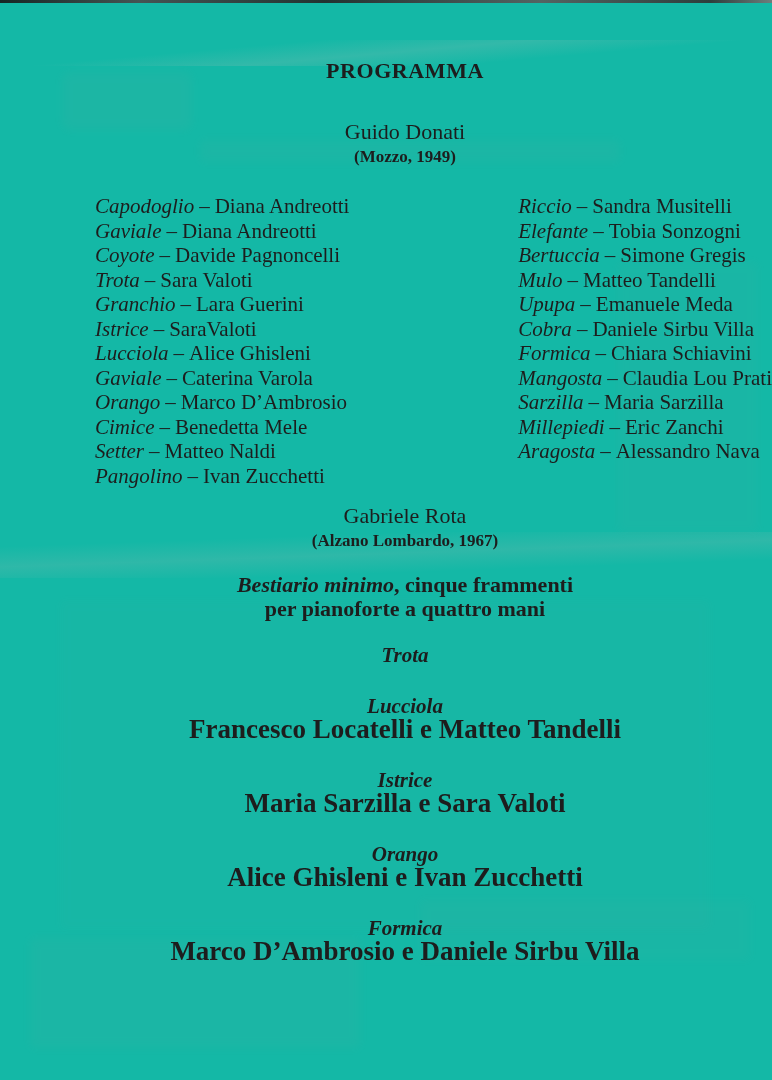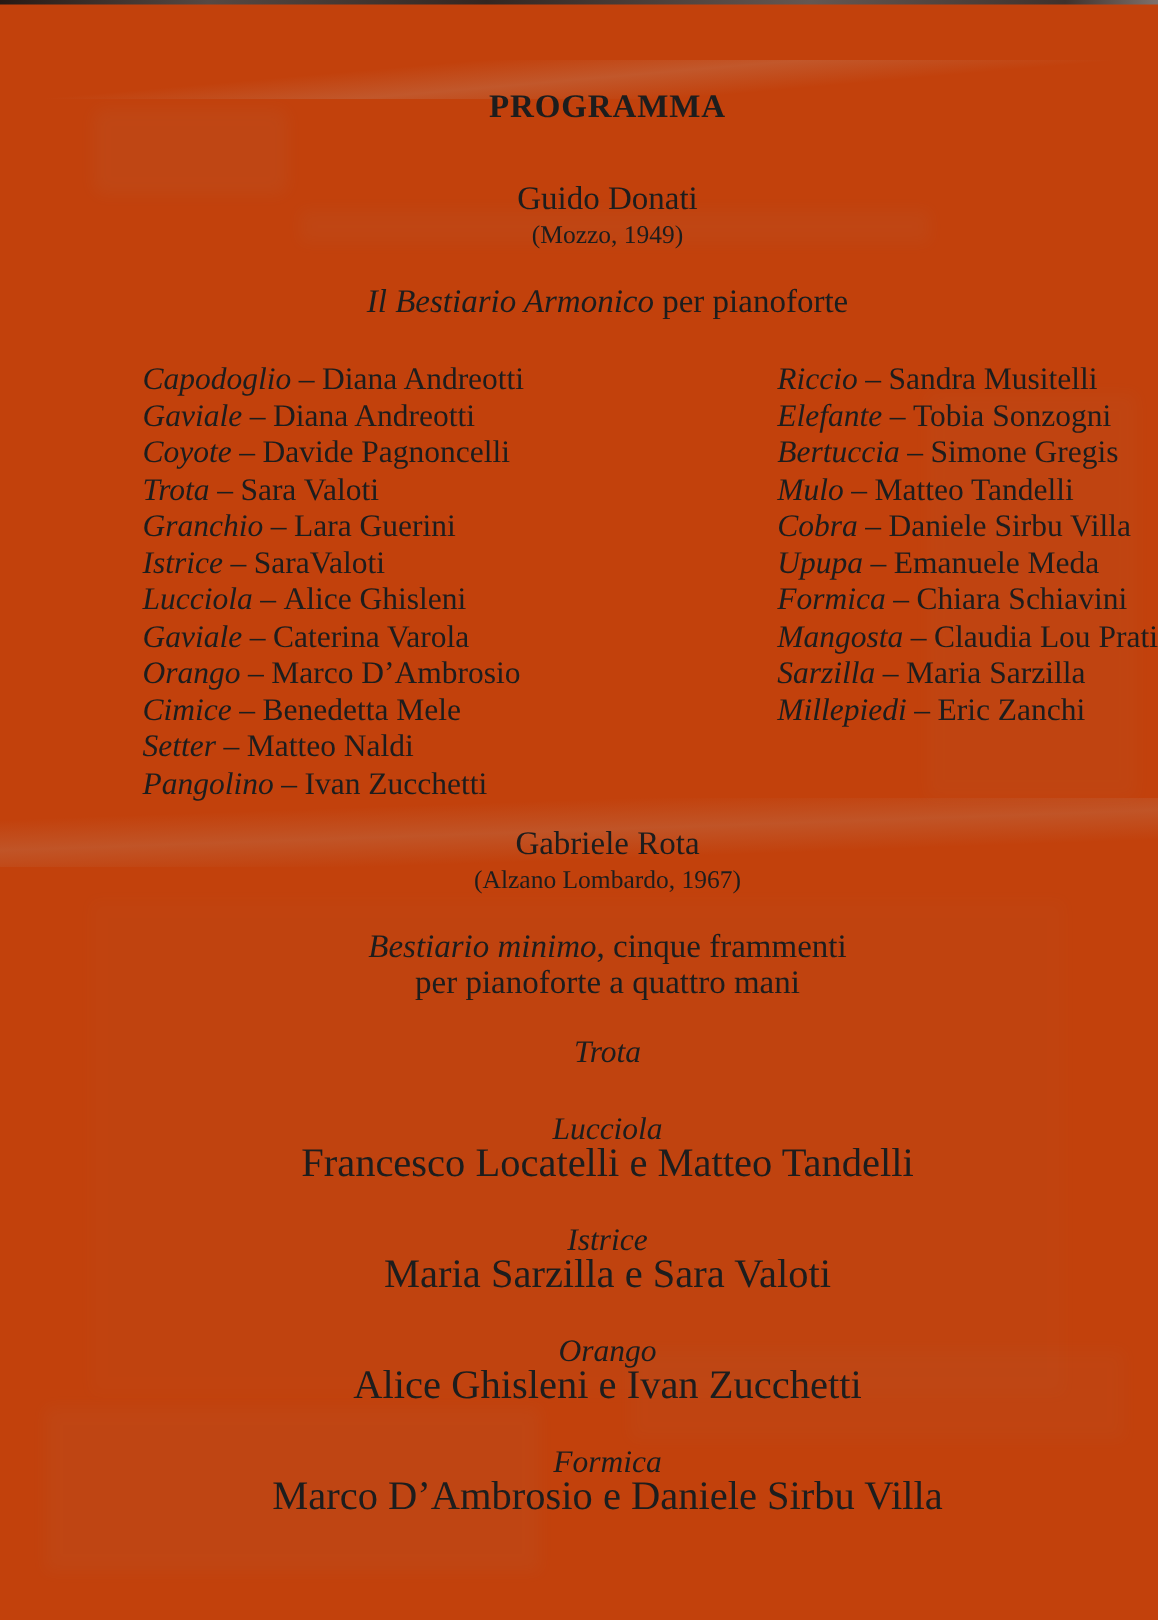--- a/index.html
+++ b/index.html
@@ -5,21 +5,21 @@
   html, body {
     margin: 0;
     padding: 0;
     background: #e8e8e6;
   }
   .page {
     position: relative;
     width: 772px;
     height: 1080px;
     margin: 0;
-    background: #c2410c;
+    background: #14b8a6;
     overflow: hidden;
     font-family: "Liberation Serif", "DejaVu Serif", serif;
     color: #1d1d1d;
   }
   
   .scan-edge-top {
     position: absolute;
     top: 0; left: 0; right: 0;
     height: 3px;
     background: linear-gradient(90deg, #161616, #4a4a4a 18%, #242424 42%, #5a5a5a 70%, #303030 92%, #777);
@@ -51,21 +51,21 @@
   .smudge-mid    { left: 200px; top: 140px; width: 420px; height: 22px;  opacity: .05; }
   .smudge-low-1  { left: 30px;  top: 938px; width: 330px; height: 110px; opacity: .05; }
   .smudge-low-2  { left: 420px; top: 900px; width: 330px; height: 60px;  opacity: .035; }
   .smudge-band   { left: 60px;  top: 600px; width: 650px; height: 330px; opacity: .025; }
 
   .content {
     position: relative;
     padding: 58px 0 0 38px; 
     width: 734px;
   }
-  .centered { text-align: center; }
+  .centered { text-align: center; font-weight: bold; }
 
   .title {
     font-size: 22px;
     font-weight: bold;
     letter-spacing: 0.6px;
     line-height: 26px;
     margin: 0;
   }
   .composer {
     font-size: 22px;
@@ -136,21 +136,20 @@
   <div class="smudge smudge-band"></div>
 
   <div class="content">
 
     <h1 class="title centered">PROGRAMMA</h1>
 
     <section>
       <h2 class="composer composer-1 centered">Guido Donati</h2>
       <div class="birth centered">(Mozzo, 1949)</div>
 
-      <div class="work-line centered"><span class="italic">Il Bestiario Armonico</span><span> per pianoforte</span></div>
 
       <div class="columns">
         <div class="col">
           <div class="program-row"><span class="piece">Capodoglio</span><span class="sep">–</span><span>Diana Andreotti</span></div>
           <div class="program-row"><span class="piece">Gaviale</span><span class="sep">–</span><span>Diana Andreotti</span></div>
           <div class="program-row"><span class="piece">Coyote</span><span class="sep">–</span><span>Davide Pagnoncelli</span></div>
           <div class="program-row"><span class="piece">Trota</span><span class="sep">–</span><span>Sara Valoti</span></div>
           <div class="program-row"><span class="piece">Granchio</span><span class="sep">–</span><span>Lara Guerini</span></div>
           <div class="program-row"><span class="piece">Istrice</span><span class="sep">–</span><span>SaraValoti</span></div>
           <div class="program-row"><span class="piece">Lucciola</span><span class="sep">–</span><span>Alice Ghisleni</span></div>
@@ -158,26 +157,27 @@
           <div class="program-row"><span class="piece">Orango</span><span class="sep">–</span><span>Marco D’Ambrosio</span></div>
           <div class="program-row"><span class="piece">Cimice</span><span class="sep">–</span><span>Benedetta Mele</span></div>
           <div class="program-row"><span class="piece">Setter</span><span class="sep">–</span><span>Matteo Naldi</span></div>
           <div class="program-row"><span class="piece">Pangolino</span><span class="sep">–</span><span>Ivan Zucchetti</span></div>
         </div>
         <div class="col">
           <div class="program-row"><span class="piece">Riccio</span><span class="sep">–</span><span>Sandra Musitelli</span></div>
           <div class="program-row"><span class="piece">Elefante</span><span class="sep">–</span><span>Tobia Sonzogni</span></div>
           <div class="program-row"><span class="piece">Bertuccia</span><span class="sep">–</span><span>Simone Gregis</span></div>
           <div class="program-row"><span class="piece">Mulo</span><span class="sep">–</span><span>Matteo Tandelli</span></div>
+          <div class="program-row"><span class="piece">Upupa</span><span class="sep">–</span><span>Emanuele Meda</span></div>
           <div class="program-row"><span class="piece">Cobra</span><span class="sep">–</span><span>Daniele Sirbu Villa</span></div>
-          <div class="program-row"><span class="piece">Upupa</span><span class="sep">–</span><span>Emanuele Meda</span></div>
           <div class="program-row"><span class="piece">Formica</span><span class="sep">–</span><span>Chiara Schiavini</span></div>
           <div class="program-row"><span class="piece">Mangosta</span><span class="sep">–</span><span>Claudia Lou Prati</span></div>
           <div class="program-row"><span class="piece">Sarzilla</span><span class="sep">–</span><span>Maria Sarzilla</span></div>
           <div class="program-row"><span class="piece">Millepiedi</span><span class="sep">–</span><span>Eric Zanchi</span></div>
+          <div class="program-row"><span class="piece">Aragosta</span><span class="sep">–</span><span>Alessandro Nava</span></div>
         </div>
       </div>
     </section>
 
     <section>
       <h2 class="composer composer-2 centered">Gabriele Rota</h2>
       <div class="birth centered">(Alzano Lombardo, 1967)</div>
 
       <div class="work-line centered"><span class="italic">Bestiario minimo</span><span>, cinque frammenti</span></div>
       <div class="work-line-2 centered">per pianoforte a quattro mani</div>

